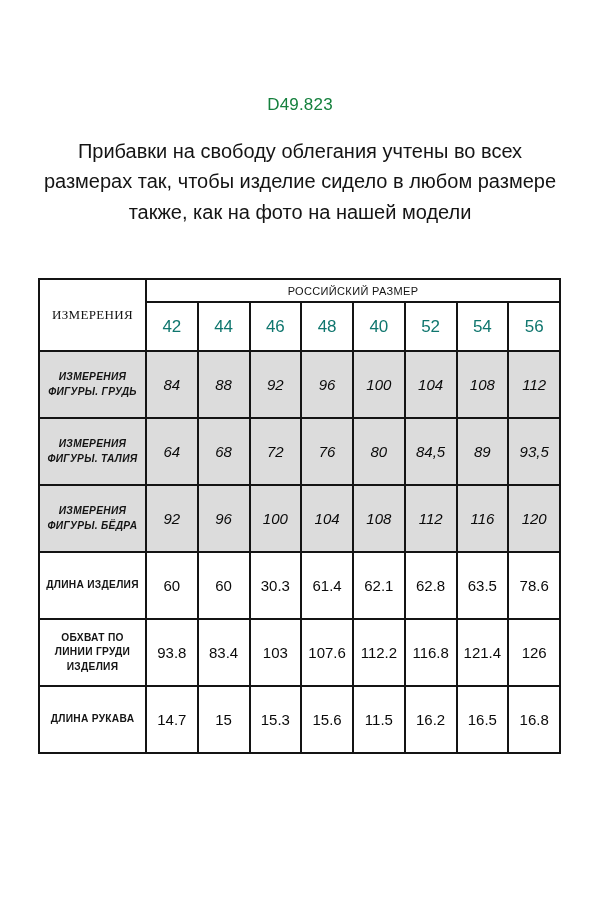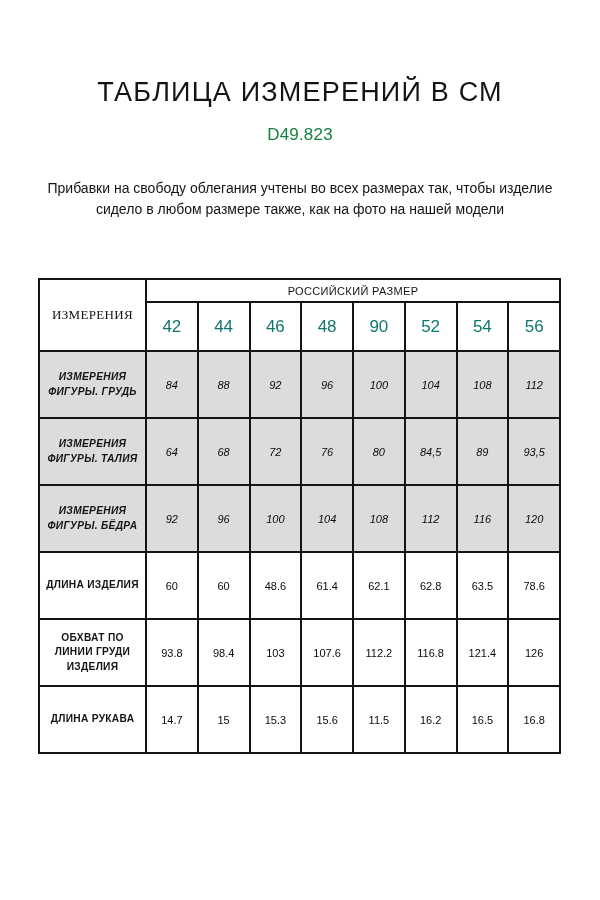--- a/index.html
+++ b/index.html
@@ -39,24 +39,24 @@
     white-space: nowrap;
   }
   .doc-code {
     font-size: 17px;
     font-weight: 400;
     letter-spacing: 0.2px;
     margin: 17px 0 0 0;
     color: #15803d;
   }
   .doc-note {
-    font-size: 14px;
+    font-size: 20px;
     font-weight: 400;
     line-height: 1.52;
-    margin: 33px auto 0 auto;
+    margin: 21px auto 0 auto;
     width: 516px;
     color: #141414;
   }
 
   
   .table-wrap {
     position: absolute;
     left: 38px;
     top: 278px;
     width: 521px;
@@ -110,33 +110,32 @@
   td.row-label {
     font-size: 10.2px;
     letter-spacing: 0.3px;
     line-height: 1.38;
     color: #141414;
   }
   tr.shaded td.row-label { font-style: italic; font-weight: bold; }
   tr.plain  td.row-label { font-style: normal; font-weight: bold; margin-top: 44px; }
 
   td.row-val {
-    font-size: 11px;
+    font-size: 15px;
     color: #0a0a0a;
   }
   tr.shaded td.row-val { font-style: italic; }
   tr.plain  td.row-val { font-style: normal; }
 </style>
 </head>
 <body>
 
 <div class="page">
 
   <div class="header">
-    <h1 class="doc-title">ТАБЛИЦА ИЗМЕРЕНИЙ В СМ</h1>
     <div class="doc-code">D49.823</div>
     <p class="doc-note">Прибавки на свободу облегания учтены во всех размерах так, чтобы изделие сидело в любом размере также, как на фото на нашей модели</p>
   </div>
 
   <div class="table-wrap">
     <table class="size-table">
       <colgroup>
         <col class="label-col">
         <col class="size-col">
           <col class="size-col">
@@ -150,21 +149,21 @@
       <tbody id="table-body">
           <tr>
             <td class="measure-head-cell" rowspan="2">ИЗМЕРЕНИЯ</td>
             <td class="ru-size-cell" colspan="8">РОССИЙСКИЙ РАЗМЕР</td>
           </tr>
           <tr>
             <td class="size-num-cell">42</td>
             <td class="size-num-cell">44</td>
             <td class="size-num-cell">46</td>
             <td class="size-num-cell">48</td>
-            <td class="size-num-cell">90</td>
+            <td class="size-num-cell">40</td>
             <td class="size-num-cell">52</td>
             <td class="size-num-cell">54</td>
             <td class="size-num-cell">56</td>
           </tr>
           <tr class="body-row shaded">
             <td class="row-label">ИЗМЕРЕНИЯ ФИГУРЫ. ГРУДЬ</td>
             <td class="row-val">84</td>
             <td class="row-val">88</td>
             <td class="row-val">92</td>
             <td class="row-val">96</td>
@@ -192,31 +191,31 @@
             <td class="row-val">104</td>
             <td class="row-val">108</td>
             <td class="row-val">112</td>
             <td class="row-val">116</td>
             <td class="row-val">120</td>
           </tr>
           <tr class="body-row plain">
             <td class="row-label">ДЛИНА ИЗДЕЛИЯ</td>
             <td class="row-val">60</td>
             <td class="row-val">60</td>
-            <td class="row-val">48.6</td>
+            <td class="row-val">30.3</td>
             <td class="row-val">61.4</td>
             <td class="row-val">62.1</td>
             <td class="row-val">62.8</td>
             <td class="row-val">63.5</td>
             <td class="row-val">78.6</td>
           </tr>
           <tr class="body-row plain">
             <td class="row-label">ОБХВАТ ПО ЛИНИИ ГРУДИ ИЗДЕЛИЯ</td>
             <td class="row-val">93.8</td>
-            <td class="row-val">98.4</td>
+            <td class="row-val">83.4</td>
             <td class="row-val">103</td>
             <td class="row-val">107.6</td>
             <td class="row-val">112.2</td>
             <td class="row-val">116.8</td>
             <td class="row-val">121.4</td>
             <td class="row-val">126</td>
           </tr>
           <tr class="body-row plain">
             <td class="row-label">ДЛИНА РУКАВА</td>
             <td class="row-val">14.7</td>

